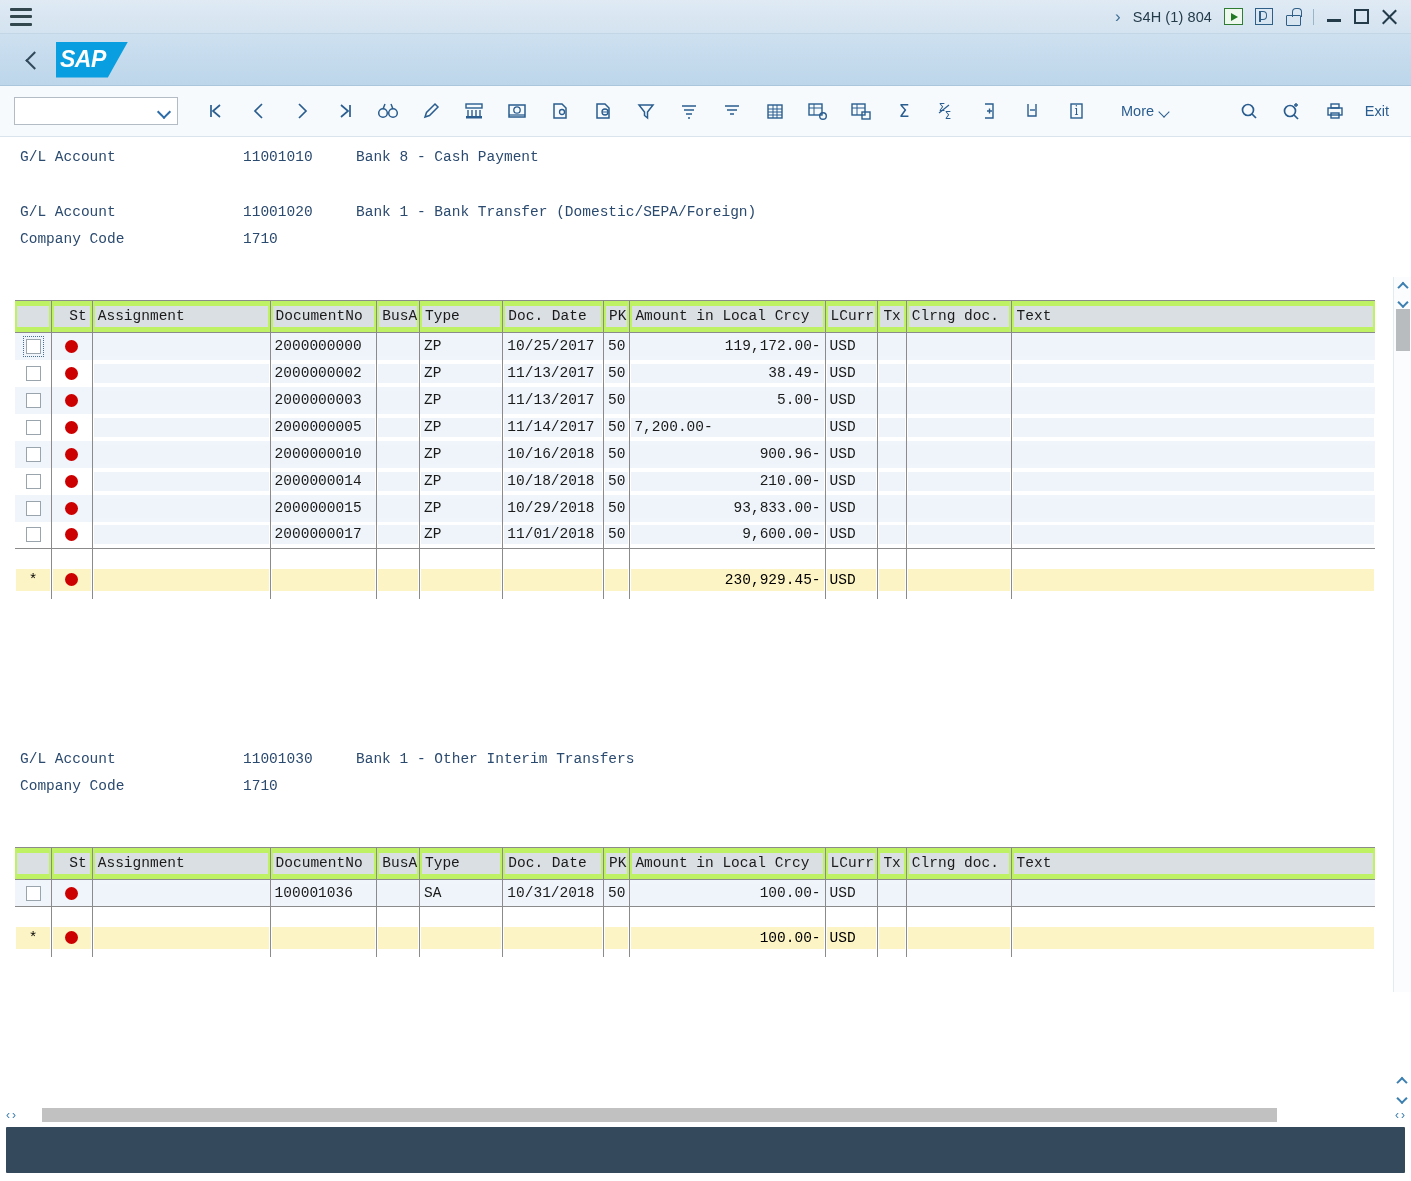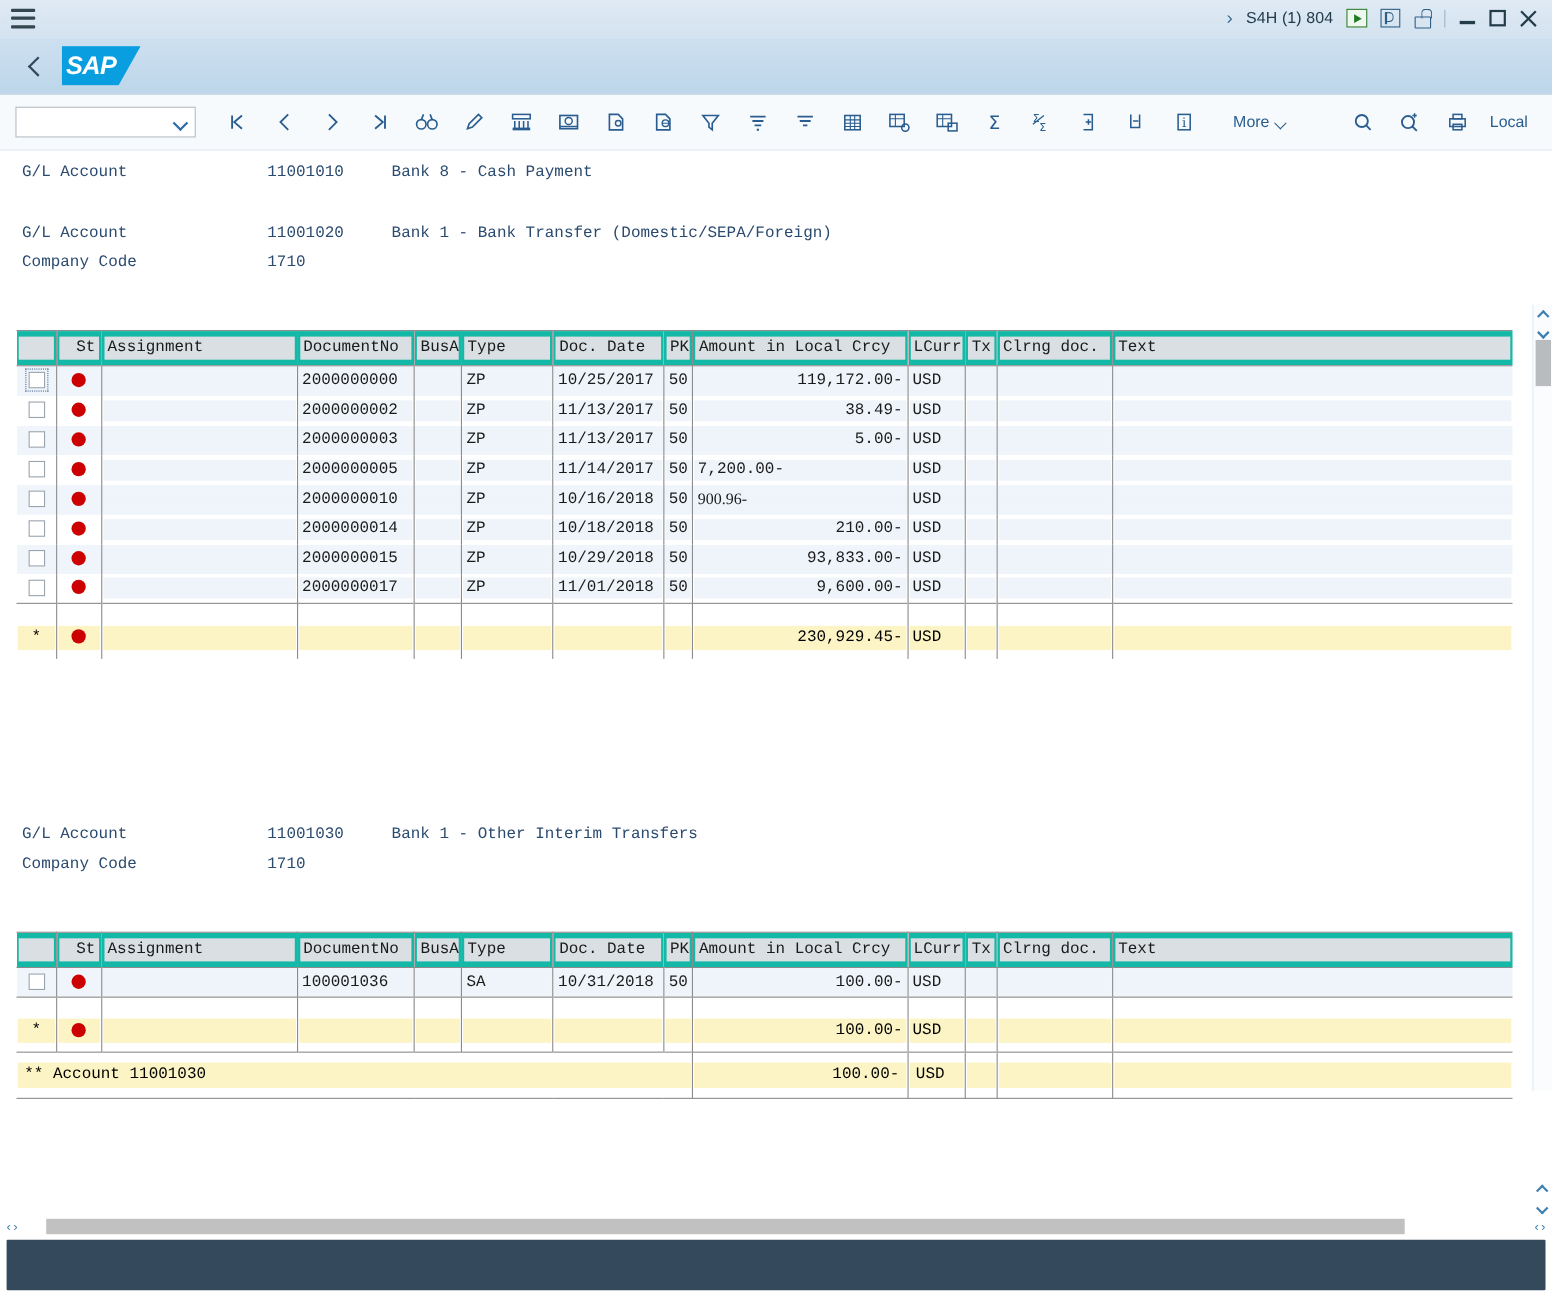--- a/index.html
+++ b/index.html
@@ -205,21 +205,21 @@
   }
   .alv td, .alv th {
     padding: 0;
     margin: 0;
     vertical-align: middle;
     white-space: nowrap;
     overflow: hidden;
   }
   .alv .hrow { height: 32px; }
   .alv .hcell {
-    background: #14b8a6;
+    background: #bef264;
     border-right: 1px solid #8b8b8b;
     border-bottom: 1px solid #8b8b8b;
     border-top: 1px solid #8b8b8b;
     text-align: left;
     font-weight: normal;
     color: #1a1a1a;
     position: relative;
   }
   .alv .hcell > span {
     display: block;
@@ -522,21 +522,21 @@
         <path d="M15 2 L15 6 M13 4 L17 4" stroke="#2a5d8f" stroke-width="1.4"></path>
       </svg>
     </div>
   <div class="tb">
       <svg width="20" height="20" viewBox="0 0 20 20">
         <rect x="6" y="3" width="8" height="4" stroke="#2a5d8f" stroke-width="1.4" fill="none"></rect>
         <rect x="3" y="7" width="14" height="7" stroke="#2a5d8f" stroke-width="1.4" fill="none"></rect>
         <rect x="6" y="12" width="8" height="5" stroke="#2a5d8f" stroke-width="1.4" fill="none"></rect>
       </svg>
     </div>
-  <div class="tb-exit">Local</div>
+  <div class="tb-exit">Exit</div>
 </div>
 
 <div class="content">
 
   <div class="hdr-line mono" style="left:20px; top:12px;">G/L Account</div>
   <div class="hdr-line mono val" style="left:243px; top:12px;">11001010</div>
   <div class="hdr-line mono val" style="left:356px; top:12px;">Bank 8 - Cash Payment</div>
 
   <div class="hdr-line mono" style="left:20px; top:67px;">G/L Account</div>
   <div class="hdr-line mono val" style="left:243px; top:67px;">11001020</div>
@@ -767,21 +767,21 @@
           <td class="cell haspill">
             <span class="ph" style="">ZP</span>
           </td>
           <td class="cell haspill">
             <span class="ph" style="">10/16/2018</span>
           </td>
           <td class="cell haspill">
             <span class="ph" style="">50</span>
           </td>
           <td class="cell haspill">
-            <span class="ph right" style="font-family:Liberation Serif, serif;">900.96-</span>
+            <span class="ph right" style="text-align:right;">900.96-</span>
           </td>
           <td class="cell haspill">
             <span class="ph" style="">USD</span>
           </td>
           <td class="cell haspill">
             <span class="ph" style="">&nbsp;</span>
           </td>
           <td class="cell haspill">
             <span class="ph" style="">&nbsp;</span>
           </td>
@@ -1111,40 +1111,20 @@
           <td>
             <span class="yp">&nbsp;</span>
           </td>
           <td>
             <span class="yp">&nbsp;</span>
           </td>
           <td class="nb">
             <span class="yp">&nbsp;</span>
           </td>
         </tr>
-        <tr class="grand">
-          <td colspan="8">
-            <span class="yp">** Account 11001030</span>
-          </td>
-          <td>
-            <span class="yp right">100.00-</span>
-          </td>
-          <td>
-            <span class="yp">USD</span>
-          </td>
-          <td>
-            <span class="yp">&nbsp;</span>
-          </td>
-          <td>
-            <span class="yp">&nbsp;</span>
-          </td>
-          <td class="nb">
-            <span class="yp">&nbsp;</span>
-          </td>
-        </tr>
       </tbody>
   </table>
 
   <div class="vscroll">
     <div class="vs-up">
         <span class="vs-arrow"></span>
       </div>
     <div class="vs-dn">
         <span class="vs-arrow"></span>
       </div>

